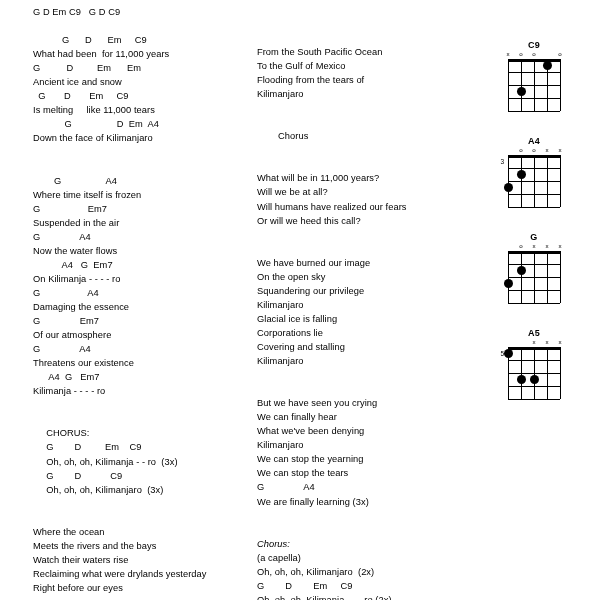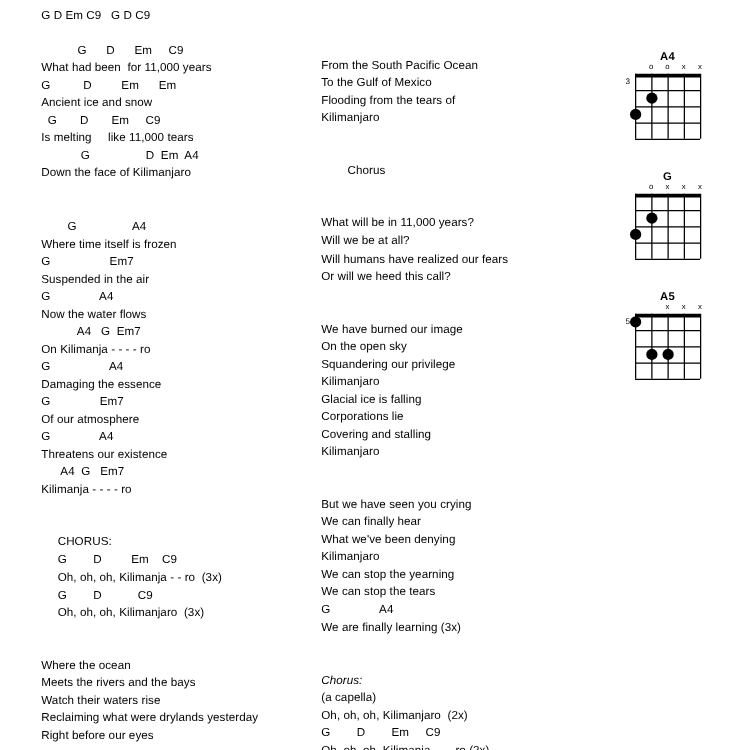--- a/index.html
+++ b/index.html
@@ -129,20 +129,43 @@
 </head>
 <body>
 
 <div id="page">
 
   <div class="lyric-col" id="col-1"><div class="lyric-line">G D Em C9   G D C9</div><div class="lyric-line blank">&nbsp;</div><div class="lyric-line">           G      D      Em     C9</div><div class="lyric-line">What had been  for 11,000 years</div><div class="lyric-line">G          D         Em      Em</div><div class="lyric-line">Ancient ice and snow</div><div class="lyric-line">  G       D       Em     C9</div><div class="lyric-line">Is melting     like 11,000 tears</div><div class="lyric-line">            G                 D  Em  A4</div><div class="lyric-line">Down the face of Kilimanjaro</div><div class="lyric-line blank">&nbsp;</div><div class="lyric-line blank">&nbsp;</div><div class="lyric-line">        G                 A4</div><div class="lyric-line">Where time itself is frozen</div><div class="lyric-line">G                  Em7</div><div class="lyric-line">Suspended in the air</div><div class="lyric-line">G               A4</div><div class="lyric-line">Now the water flows</div><div class="lyric-line">           A4   G  Em7</div><div class="lyric-line">On Kilimanja - - - - ro</div><div class="lyric-line">G                  A4</div><div class="lyric-line">Damaging the essence</div><div class="lyric-line">G               Em7</div><div class="lyric-line">Of our atmosphere</div><div class="lyric-line">G               A4</div><div class="lyric-line">Threatens our existence</div><div class="lyric-line">      A4  G   Em7</div><div class="lyric-line">Kilimanja - - - - ro</div><div class="lyric-line blank">&nbsp;</div><div class="lyric-line blank">&nbsp;</div><div class="lyric-line">     CHORUS:</div><div class="lyric-line">     G        D         Em    C9</div><div class="lyric-line">     Oh, oh, oh, Kilimanja - - ro  (3x)</div><div class="lyric-line">     G        D           C9</div><div class="lyric-line">     Oh, oh, oh, Kilimanjaro  (3x)</div><div class="lyric-line blank">&nbsp;</div><div class="lyric-line blank">&nbsp;</div><div class="lyric-line">Where the ocean</div><div class="lyric-line">Meets the rivers and the bays</div><div class="lyric-line">Watch their waters rise</div><div class="lyric-line">Reclaiming what were drylands yesterday</div><div class="lyric-line">Right before our eyes</div><div class="lyric-line blank">&nbsp;</div></div>
   <div class="lyric-col" id="col-2"><div class="lyric-line">From the South Pacific Ocean</div><div class="lyric-line">To the Gulf of Mexico</div><div class="lyric-line">Flooding from the tears of</div><div class="lyric-line">Kilimanjaro</div><div class="lyric-line blank">&nbsp;</div><div class="lyric-line blank">&nbsp;</div><div class="lyric-line">        Chorus</div><div class="lyric-line blank">&nbsp;</div><div class="lyric-line blank">&nbsp;</div><div class="lyric-line">What will be in 11,000 years?</div><div class="lyric-line">Will we be at all?</div><div class="lyric-line">Will humans have realized our fears</div><div class="lyric-line">Or will we heed this call?</div><div class="lyric-line blank">&nbsp;</div><div class="lyric-line blank">&nbsp;</div><div class="lyric-line">We have burned our image</div><div class="lyric-line">On the open sky</div><div class="lyric-line">Squandering our privilege</div><div class="lyric-line">Kilimanjaro</div><div class="lyric-line">Glacial ice is falling</div><div class="lyric-line">Corporations lie</div><div class="lyric-line">Covering and stalling</div><div class="lyric-line">Kilimanjaro</div><div class="lyric-line blank">&nbsp;</div><div class="lyric-line blank">&nbsp;</div><div class="lyric-line">But we have seen you crying</div><div class="lyric-line">We can finally hear</div><div class="lyric-line">What we've been denying</div><div class="lyric-line">Kilimanjaro</div><div class="lyric-line">We can stop the yearning</div><div class="lyric-line">We can stop the tears</div><div class="lyric-line">G               A4</div><div class="lyric-line">We are finally learning (3x)</div><div class="lyric-line blank">&nbsp;</div><div class="lyric-line blank">&nbsp;</div><div class="lyric-line italic">Chorus:</div><div class="lyric-line">(a capella)</div><div class="lyric-line">Oh, oh, oh, Kilimanjaro  (2x)</div><div class="lyric-line">G        D        Em     C9</div><div class="lyric-line">Oh, oh, oh, Kilimanja - - - ro (2x)</div></div>
 
   <div id="chords">
       <div class="chord">
+        <div class="chord-name">C9</div>
+        <div class="markers">
+          <span class="marker" style="left: 0px;">x</span>
+          <span class="marker" style="left: 13px;">o</span>
+          <span class="marker" style="left: 26px;">o</span>
+          <span class="marker" style="left: 52px;">o</span>
+        </div>
+        <div class="chord-grid-wrap">
+          <div class="nut"></div>
+          <div class="fretline" style="top: 13px;"></div>
+          <div class="fretline" style="top: 26px;"></div>
+          <div class="fretline" style="top: 39px;"></div>
+          <div class="fretline" style="top: 52px;"></div>
+          <div class="stringline" style="left: 0px;"></div>
+          <div class="stringline" style="left: 13px;"></div>
+          <div class="stringline" style="left: 26px;"></div>
+          <div class="stringline" style="left: 39px;"></div>
+          <div class="stringline" style="left: 52px;"></div>
+          <div class="dot" style="left: 39px; top: 6.5px;"></div>
+          <div class="dot" style="left: 13px; top: 32.5px;"></div>
+        </div>
+      </div>
+      <div class="chord">
         <div class="chord-name">A4</div>
         <div class="markers">
           <span class="marker" style="left: 13px;">o</span>
           <span class="marker" style="left: 26px;">o</span>
           <span class="marker" style="left: 39px;">x</span>
           <span class="marker" style="left: 52px;">x</span>
         </div>
         <div class="chord-grid-wrap">
           <div class="nut"></div>
           <div class="fretline" style="top: 13px;"></div>

